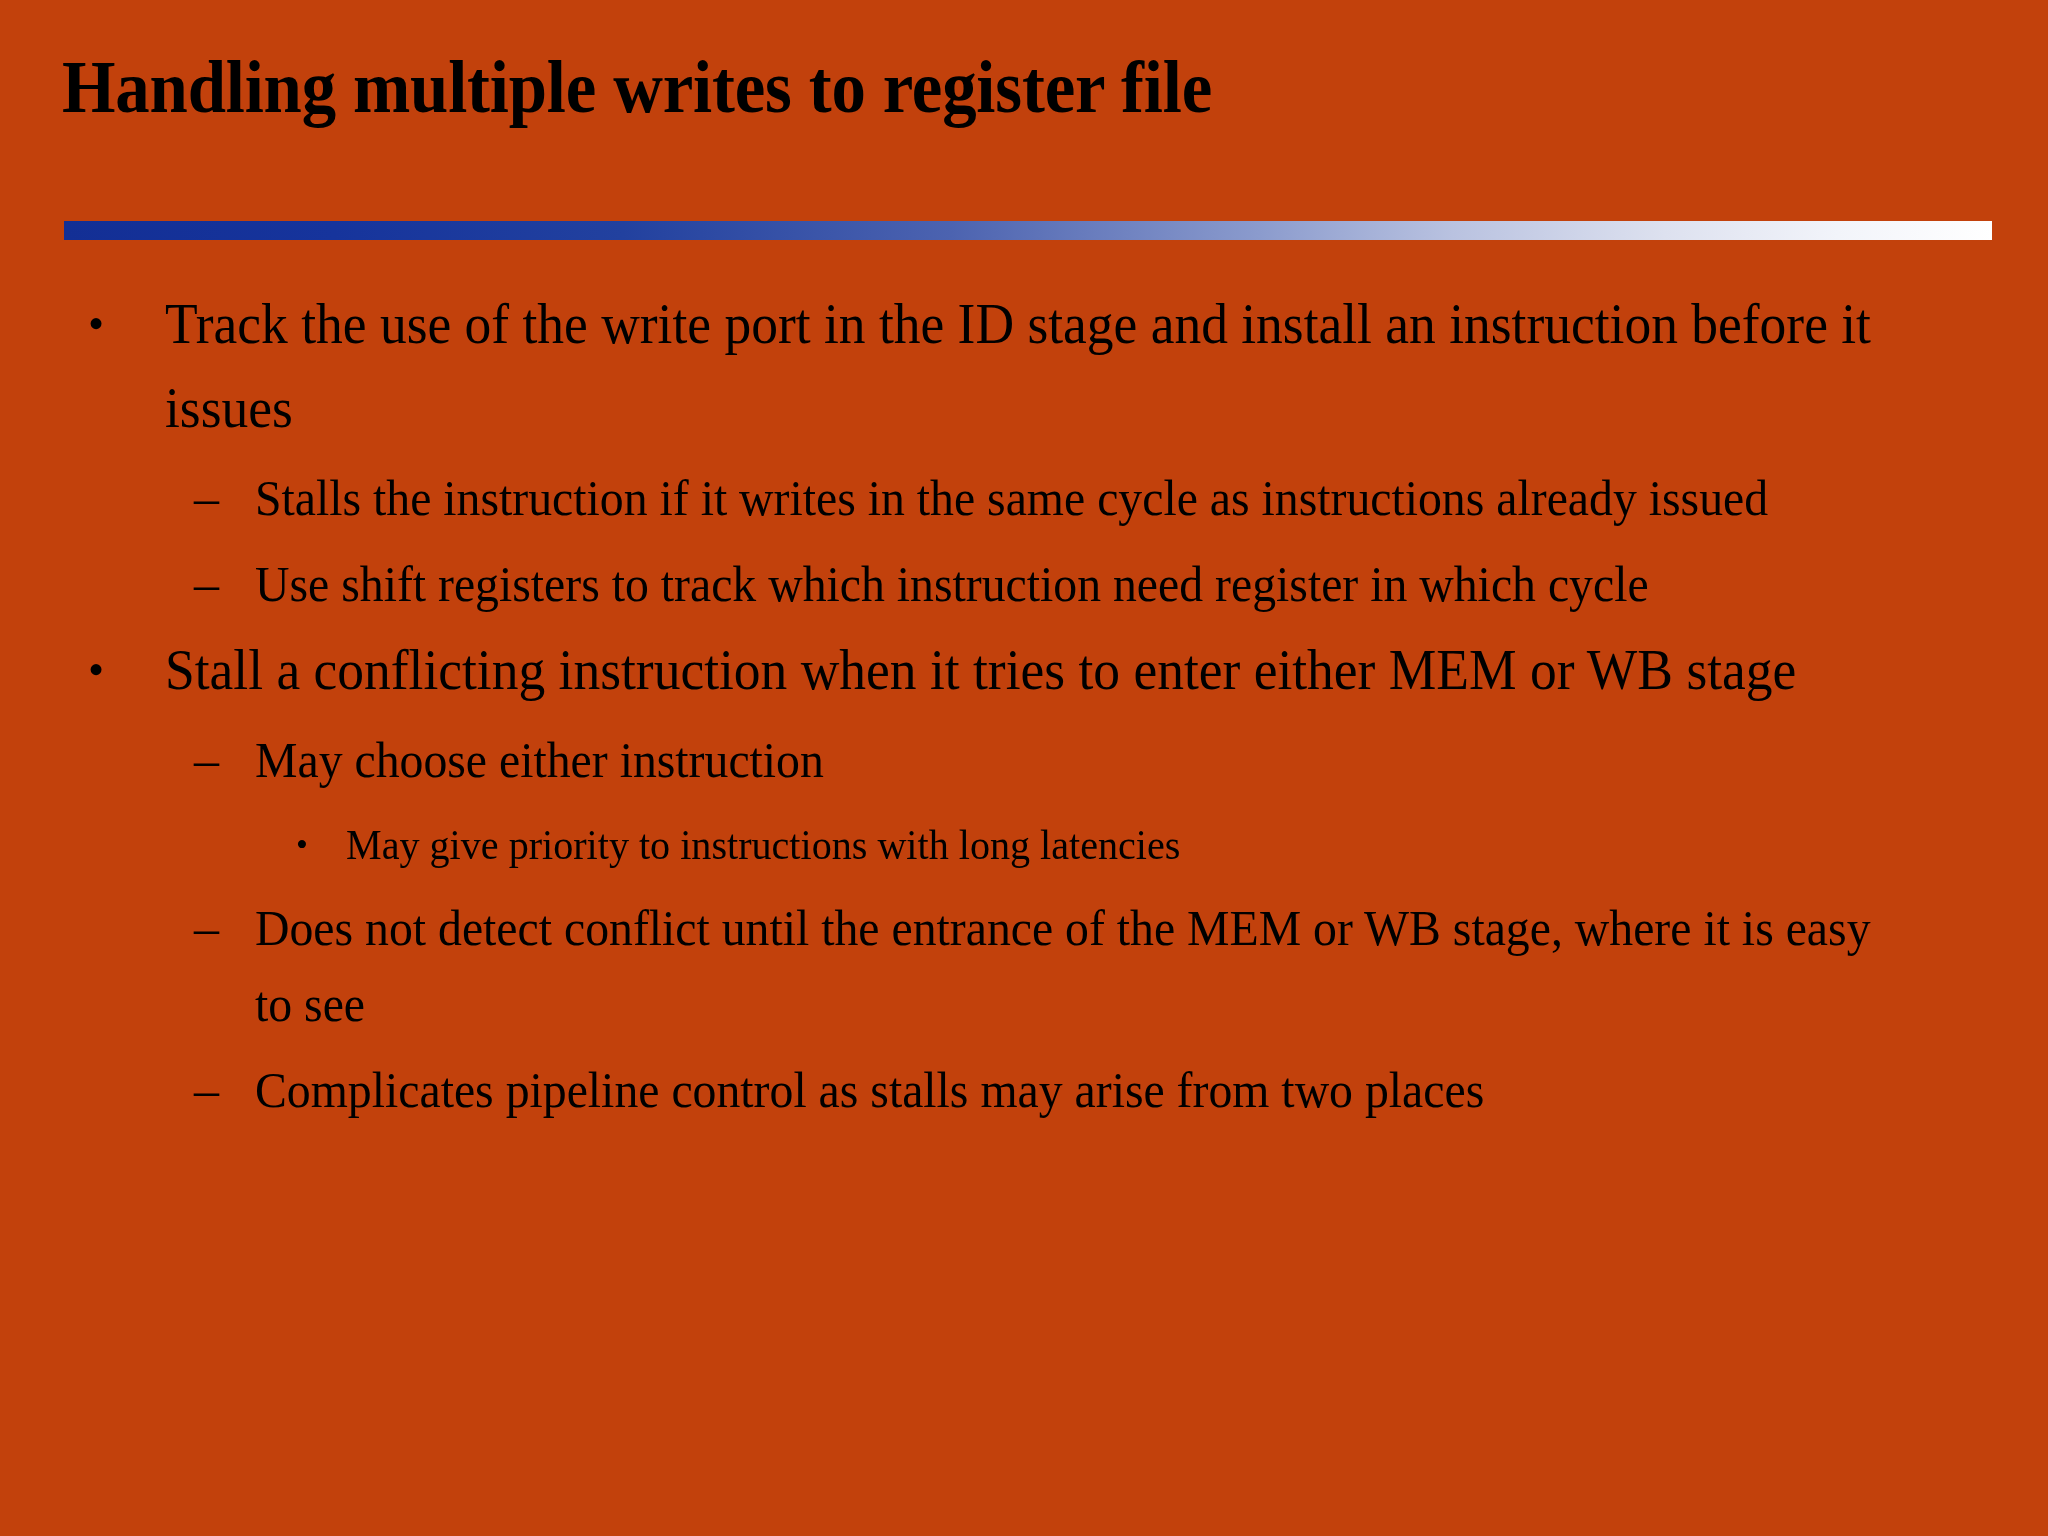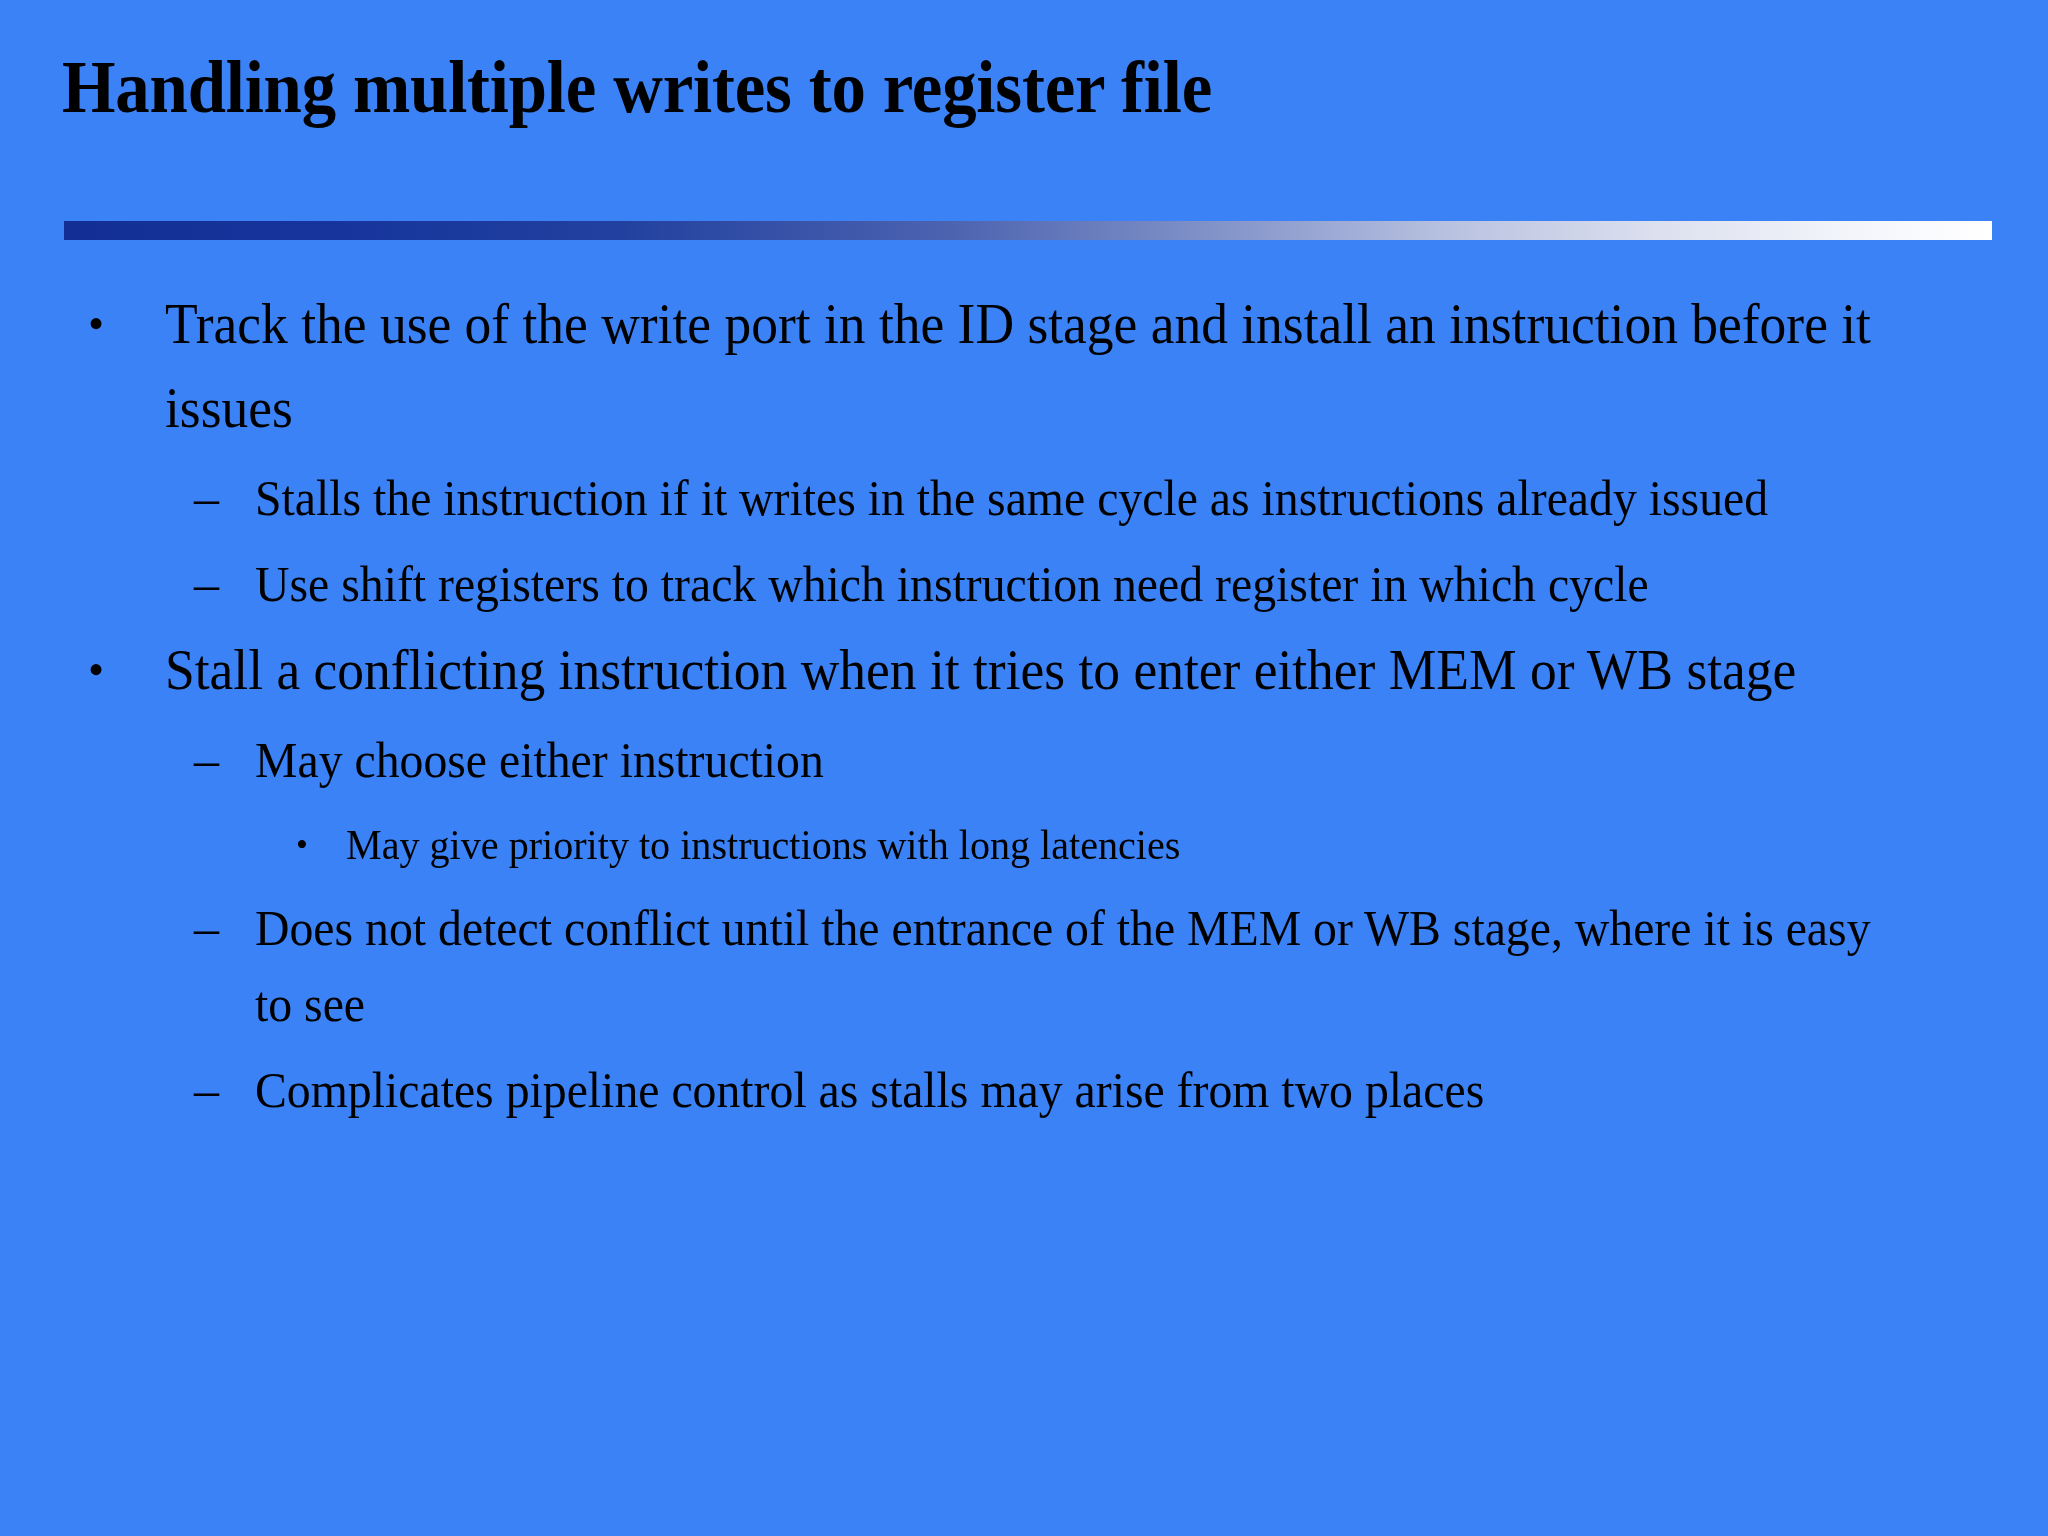--- a/index.html
+++ b/index.html
@@ -14,21 +14,21 @@
     overflow: hidden;
     font-family: "Liberation Serif", "DejaVu Serif", serif;
     color: #000000;
     -webkit-font-smoothing: antialiased;
   }
 
   .slide {
     position: relative;
     width: 2048px;
     height: 1536px;
-    background: #3b82f6;
+    background: #c2410c;
   }
 
   
   .title-block {
     position: absolute;
     left: 62px;
     top: 48px;
     width: 1920px;
   }
   .slide-title {

